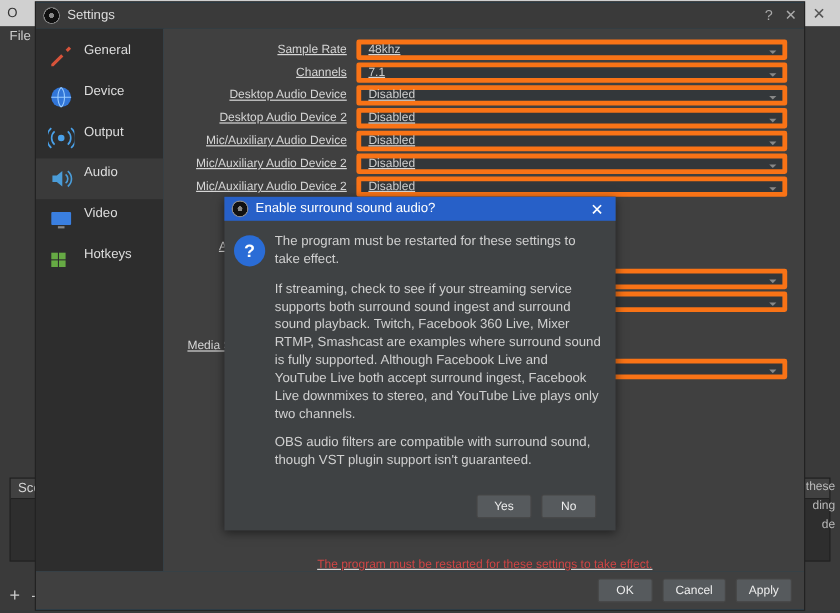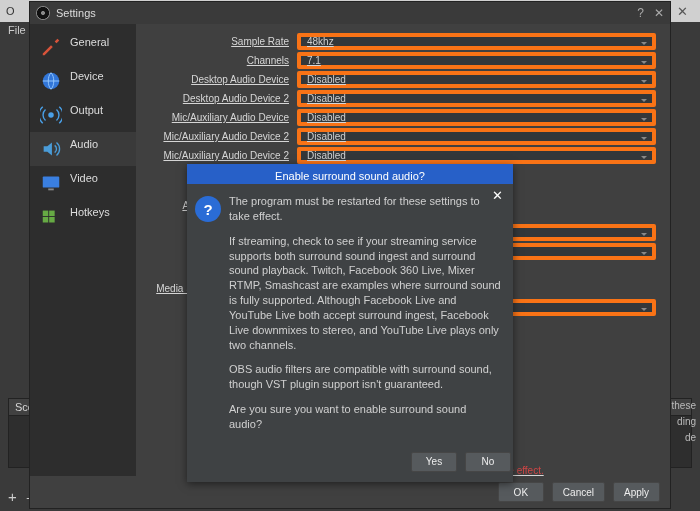--- a/index.html
+++ b/index.html
@@ -24,27 +24,27 @@
   .content { flex:1; background:#404040; padding:8px 14px 0 16px; overflow:hidden; position:relative;text-decoration:underline;}
   .row { display:flex; align-items:center; height:19px;}
   .lbl { width:145px; text-align:right; padding-right:8px; color:#d6d6d6; font-size:10px;}
   .combo { flex:1; height:17px; background:#33373a; border:4px solid #f97316; border-radius:2px; display:flex; align-items:center; padding:0 6px; color:#cfcfcf; font-size:10px; position:relative;}
   .combo::after { content:""; position:absolute; right:5px; top:5px; border:3px solid transparent; border-top-color:#888;}
   .warn { text-align:center; color:#d04545; font-size:10px; margin-top:8px;}
   .footer { height:32px; display:flex; justify-content:flex-end; align-items:center; gap:8px; padding:0 10px; background:#404040;}
   .btn { min-width:46px; height:20px; background:#565a5d; border:1px solid #464646; border-radius:2px; color:#eee; font-size:10px; display:flex; align-items:center; justify-content:center; padding:0 10px;}
   
   .dialog { position:absolute; left:187px; top:164px; width:326px; background:#3f4244; box-shadow:0 2px 8px rgba(0,0,0,.5); z-index:50;}
-  .dlgtitle { height:20px; background:#2760c8; display:flex; align-items:center; padding:0 6px; gap:6px; color:#fff; font-size:11px;flex-direction:column;}
+  .dlgtitle { height:20px; background:#2760c8; display:flex; align-items:center; padding:0 6px; gap:6px; color:#fff; font-size:11px;}
   .dlgtitle .x { margin-left:auto; color:#fff; font-size:13px; padding:0 4px;}
   .dlgbody { display:flex; padding:10px 12px 4px 8px; gap:8px;}
   .qmark { width:26px; height:26px; border-radius:50%; background:#2a6cd6; color:#fff; display:flex; align-items:center; justify-content:center; font-weight:bold; font-size:15px; flex:0 0 26px; margin-top:2px;}
   .dlgtext { font-size:11px; line-height:1.35; color:#d0d0d0;}
   .dlgtext p { margin-bottom:10px;}
-  .dlgfoot { display:flex; justify-content:flex-end; gap:8px; padding:6px 2px 10px;}
+  .dlgfoot { display:flex; justify-content:flex-end; gap:8px; padding:6px 16px 10px;}
   .obsicon { width:14px; height:14px; border-radius:50%; background:radial-gradient(circle at 50% 50%, #888 20%, #111 22%, #111 60%, #888 62%); display:inline-block;}
 </style>
 </head>
 <body>
 
 <div class="bgwin">
   <div class="bgbar">
     <span>O</span>
     <span class="bgclose">✕</span>
   </div>
@@ -189,20 +189,19 @@
     <span class="obsicon"></span>
     <span>Enable surround sound audio?</span>
     <span class="x">✕</span>
   </div>
   <div class="dlgbody">
     <div class="qmark">?</div>
     <div class="dlgtext">
       <p>The program must be restarted for these settings to take effect.</p>
       <p>If streaming, check to see if your streaming service supports both surround sound ingest and surround sound playback. Twitch, Facebook 360 Live, Mixer RTMP, Smashcast are examples where surround sound is fully supported.  Although Facebook Live and YouTube Live both accept surround ingest, Facebook Live downmixes to stereo, and YouTube Live plays only two channels.</p>
       <p>OBS audio filters are compatible with surround sound, though VST plugin support isn't guaranteed.</p>
-      <p>Are you sure you want to enable surround sound audio?</p>
     </div>
   </div>
   <div class="dlgfoot">
     <div class="btn">Yes</div>
     <div class="btn">No</div>
   </div>
 </div>
 
 </body></html>

